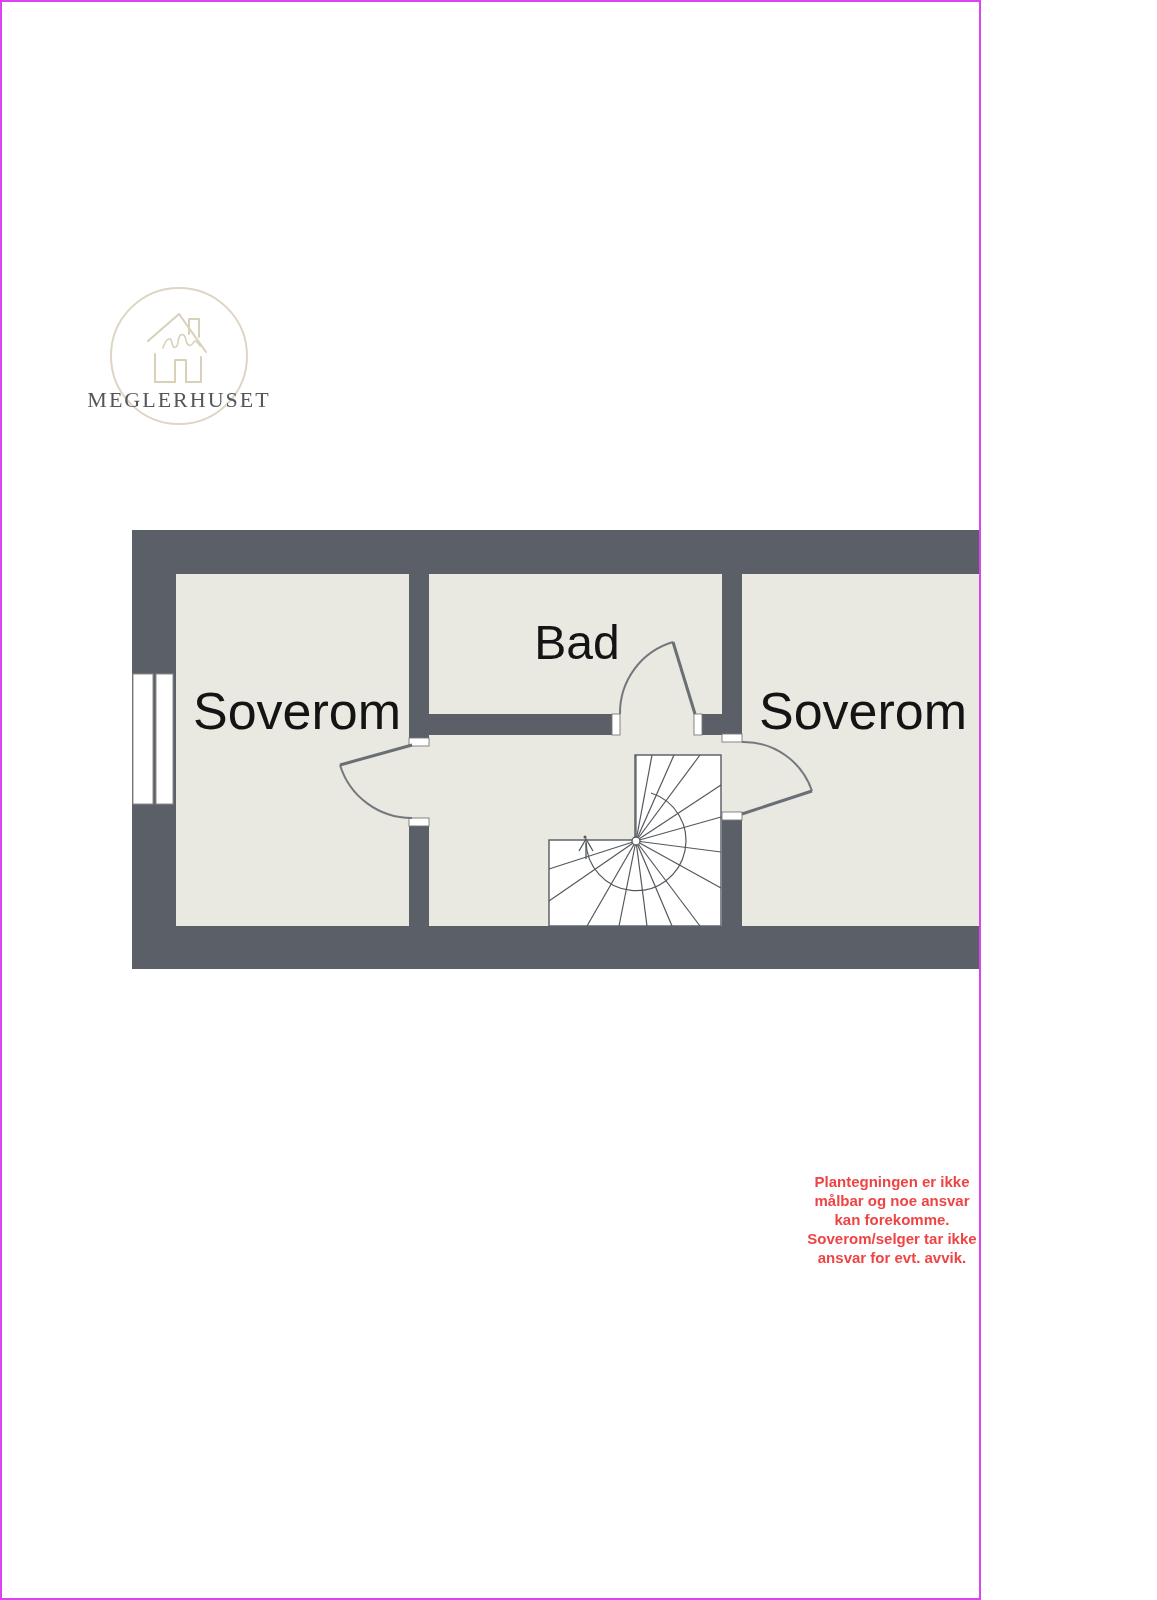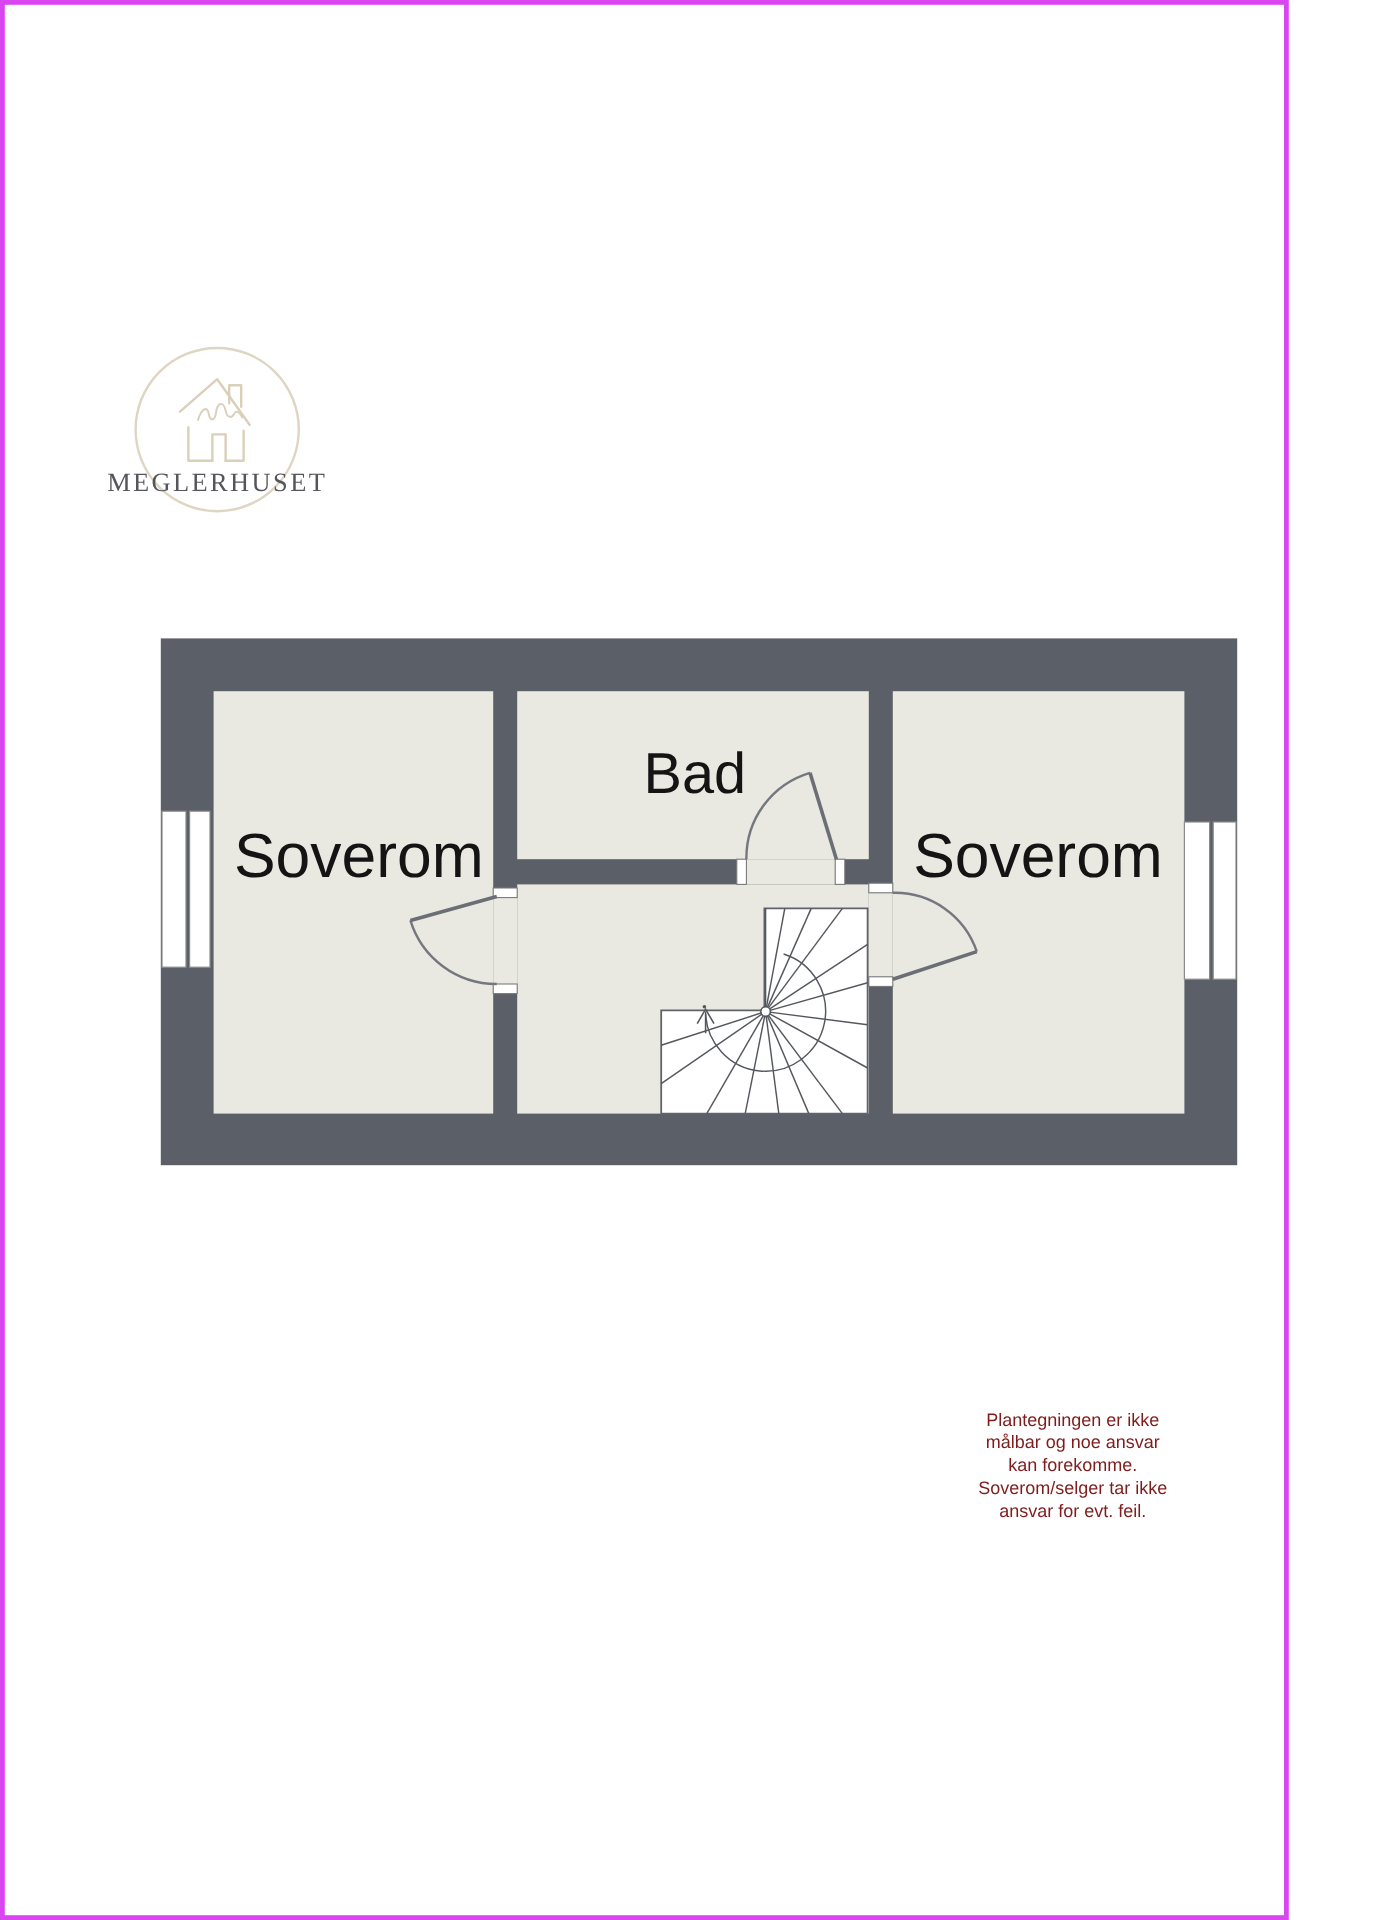--- a/index.html
+++ b/index.html
@@ -1,20 +1,20 @@
 <!DOCTYPE html>
 <html><head>
 <meta charset="utf-8">
 <style>
   html,body{margin:0;padding:0;background:#fff;}
   #page{
     position:relative;
-    width:1074px;height:1600px;
+    width:981px;height:1600px;
     background:#ffffff;
-    border:4px solid #d946ef;
+    border:2px solid #d946ef;
     box-sizing:border-box;
     overflow:hidden;
     font-family:"Liberation Sans", sans-serif;
   }
   #brand-logo{position:absolute;left:0;top:0;}
   #brand-name{
     position:absolute;
     left:77px;top:385px;width:200px;
     text-align:center;
     font-family:"Liberation Serif", serif;
@@ -27,21 +27,22 @@
   .room-label{
     font-family:"Liberation Sans", sans-serif;
     fill:#141414;
   }
   #disclaimer{
     position:absolute;
     left:780px;top:1170px;width:220px;
     text-align:center;
     font-size:15px;
     line-height:19px;
-    color:#7f1d1d;
+    color:#ef4444;
+    font-weight:bold;
   }
 </style>
 </head>
 <body>
 
 <div id="page">
 
   <svg id="brand-logo" width="300" height="460" viewBox="0 0 300 460">
     <circle cx="177" cy="354" r="68" fill="none" stroke="#ded5c2" stroke-width="2"></circle>
     <g fill="none" stroke="#d9d0ba" stroke-width="2" stroke-linejoin="round" stroke-linecap="round">
@@ -138,16 +139,16 @@
     <text class="room-label" x="295" y="727" font-size="52" text-anchor="middle">Soverom</text>
     <text class="room-label" x="575" y="657" font-size="48" text-anchor="middle">Bad</text>
     <text class="room-label" x="861" y="727" font-size="52" text-anchor="middle">Soverom</text>
   </svg>
 
   <div id="disclaimer">
     <div>Plantegningen er ikke</div>
     <div>målbar og noe ansvar</div>
     <div>kan forekomme.</div>
     <div>Soverom/selger tar ikke</div>
-    <div>ansvar for evt. feil.</div>
+    <div>ansvar for evt. avvik.</div>
   </div>
 
 </div>
 
 </body></html>

